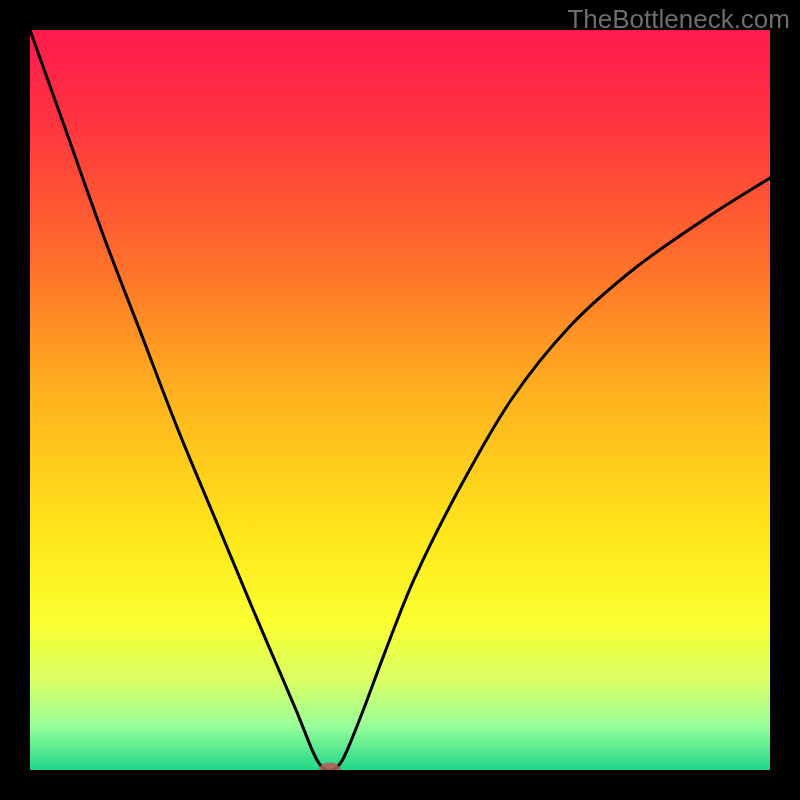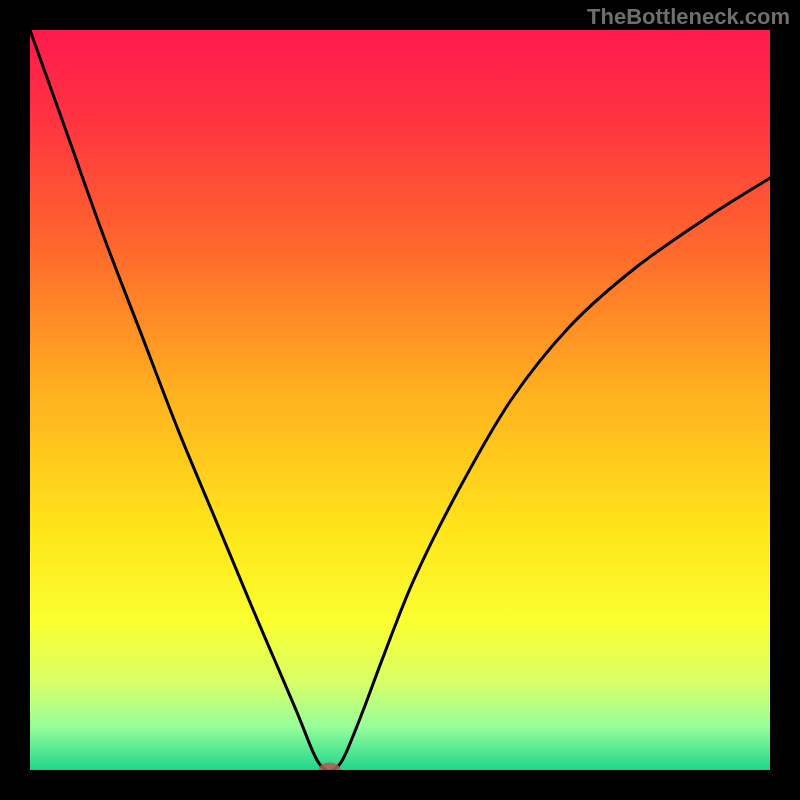--- a/index.html
+++ b/index.html
@@ -22,22 +22,22 @@
     left: 30px;
     top: 30px;
     width: 740px;
     height: 740px;
   }
   .watermark {
     position: absolute;
     top: 4px;
     right: 10px;
     color: #6e6e6e;
-    font-size: 22px;
-    font-weight: 700;
+    font-size: 26px;
+    font-weight: 400;
     letter-spacing: 0px;
   }
   svg {
     display: block;
   }
   .marker {
     fill: #b85a55;
     opacity: 0.85;
   }
 </style>

